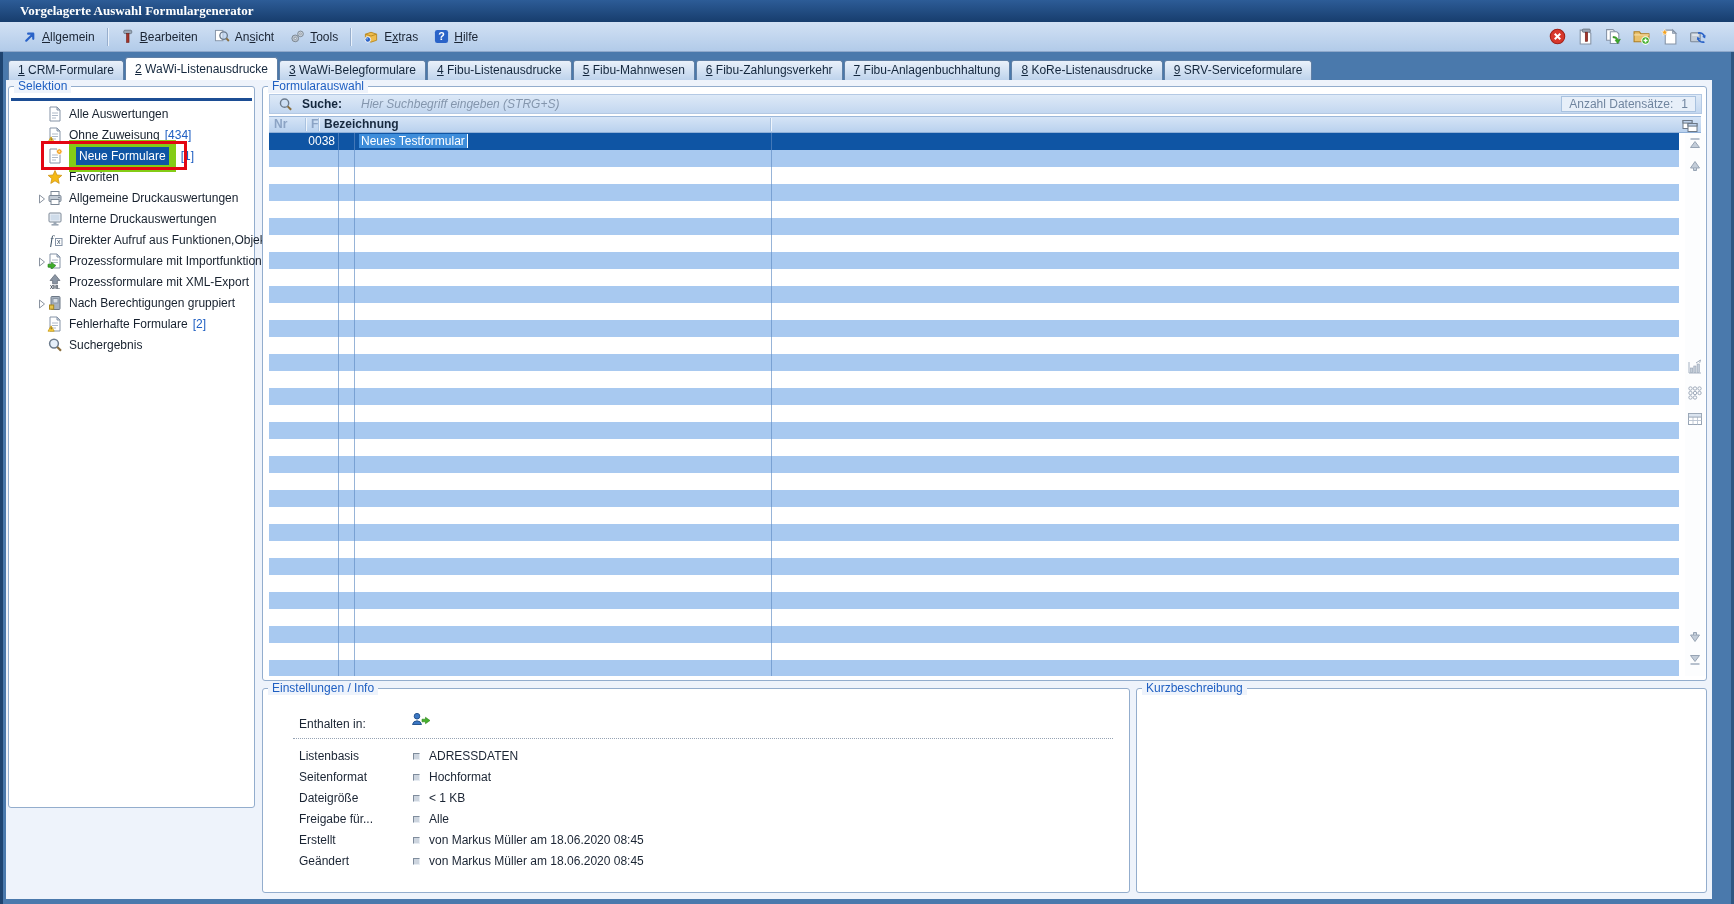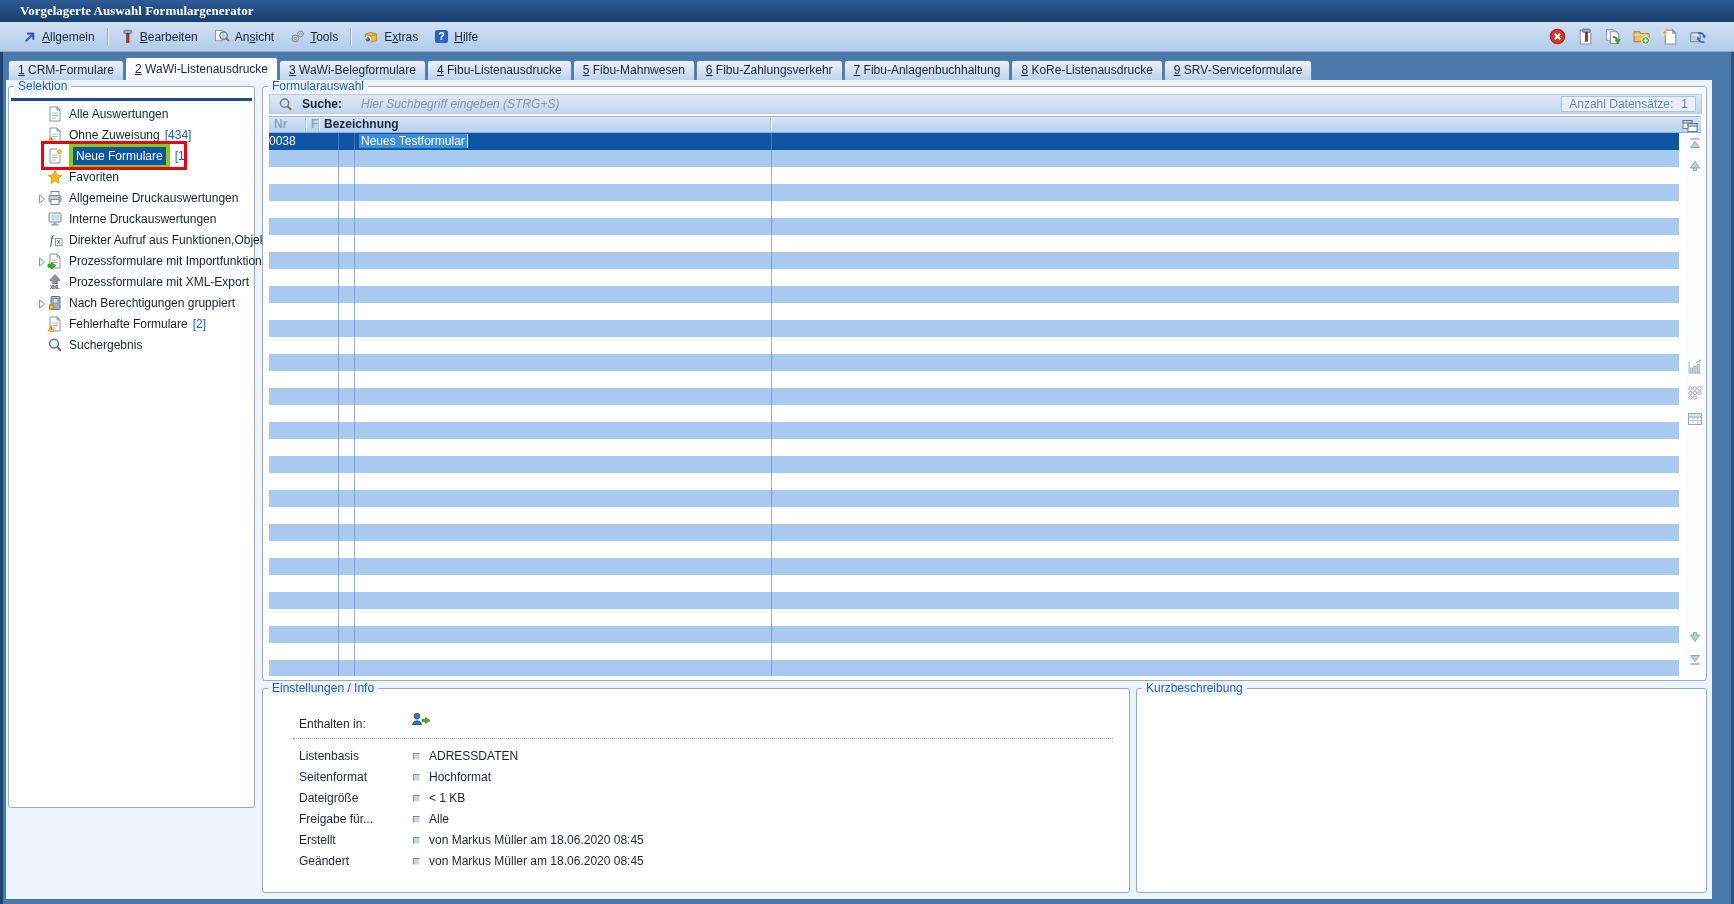--- a/index.html
+++ b/index.html
@@ -57,21 +57,21 @@
 
   
   #selektion-panel { left:8px; top:86px; width:247px; height:722px;padding-left:48px; }
   .selektion-bar { position:absolute; left:2px; right:2px; top:11px; height:3px; background:#1c4d94; }
   .tree { position:absolute; left:0; right:1px; top:17px; }
   .tree-item { position:relative; height:21px; }
   .expander { position:absolute; left:28px; top:6px; width:10px; height:10px; }
   .ticon { position:absolute; left:38px; top:2px; width:16px; height:16px; }
   .tlabel { position:absolute; left:60px; top:0; height:21px; line-height:21px; white-space:nowrap; color:#17212e; }
   .tcount { color:#1f5fc2; margin-left:5px; }
-  .tree-item.selected .tlabel-text { background:#0f55a4; color:#fff; padding:2px 3px; border:4px solid #84cc16;text-align:right; }
+  .tree-item.selected .tlabel-text { background:#0f55a4; color:#fff; padding:2px 3px; border:7px solid #84cc16;text-align:right; }
 
   .annotation-box {
     position:absolute; left:41px; top:141px; width:146px; height:29px;
     border:3px solid #e30613; z-index:6; pointer-events:none;
   }
 
   
   #formular-panel { left:262px; top:86px; width:1445px; height:595px; }
   .searchbar {
     position:absolute; left:6px; top:7px; width:1433px; height:20px;
@@ -93,21 +93,21 @@
     border-top:1px solid #9cb8da; border-bottom:1px solid #8fb0d8;
   }
   .hcell { position:absolute; top:0; height:15px; line-height:15px; white-space:nowrap;font-weight:bold; }
   .hpale { color:#8ba3c4; }
   .hdark { color:#17293f; }
   .hsep { position:absolute; top:1px; bottom:1px; width:1px; background:#eff5fc; box-shadow:-1px 0 0 #a9c2e0; }
   .colchooser { position:absolute; right:3px; top:1px; width:16px; height:14px; }
 
   .tbody { position:absolute; left:6px; top:46px; width:1410px; height:543px; background:#fff; overflow:hidden; }
   .row-selected { position:relative; height:17px; background:#0f55a4; color:#fff; }
-  .cell-nr { position:absolute; left:0; top:0; width:66px; height:17px; line-height:17px; }
+  .cell-nr { position:absolute; left:0; top:0; width:66px; height:17px; line-height:17px; text-align:right; }
   .cell-name { position:absolute; left:90px; top:0; height:17px; line-height:16px; }
   .cell-name .sel-text { background:#3e8dda; padding:0 2px; border-right:1px solid #fff; }
   .stripe-row { height:17px; }
   .stripe-row.blue { background:#a8c9f0; }
   .vline { position:absolute; top:0; bottom:0; width:1px; background:rgba(95,140,195,.65); z-index:2; }
 
   .navstrip { position:absolute; left:1422px; top:46px; width:20px; height:543px; background:#fcfdfe; }
   .nav-icon { position:absolute; left:2px; width:16px; height:16px; }
 
   

